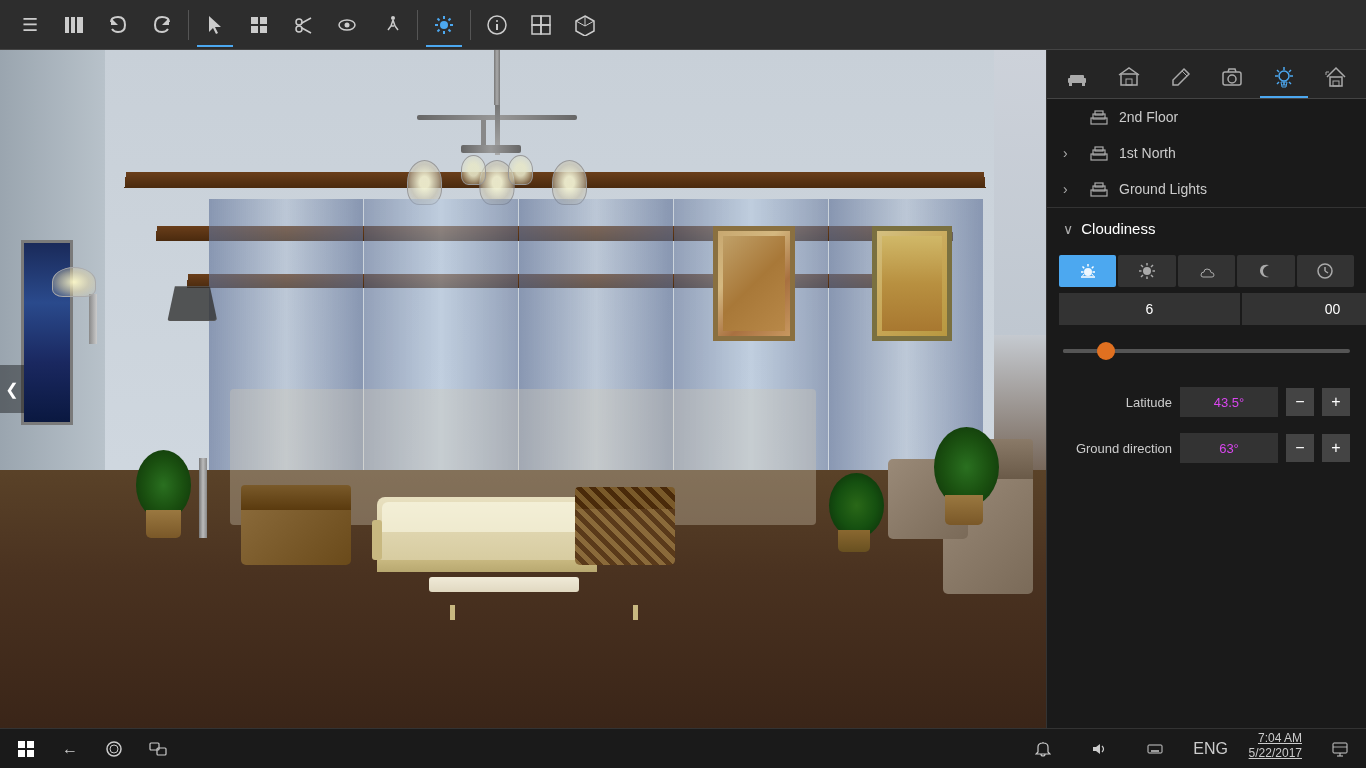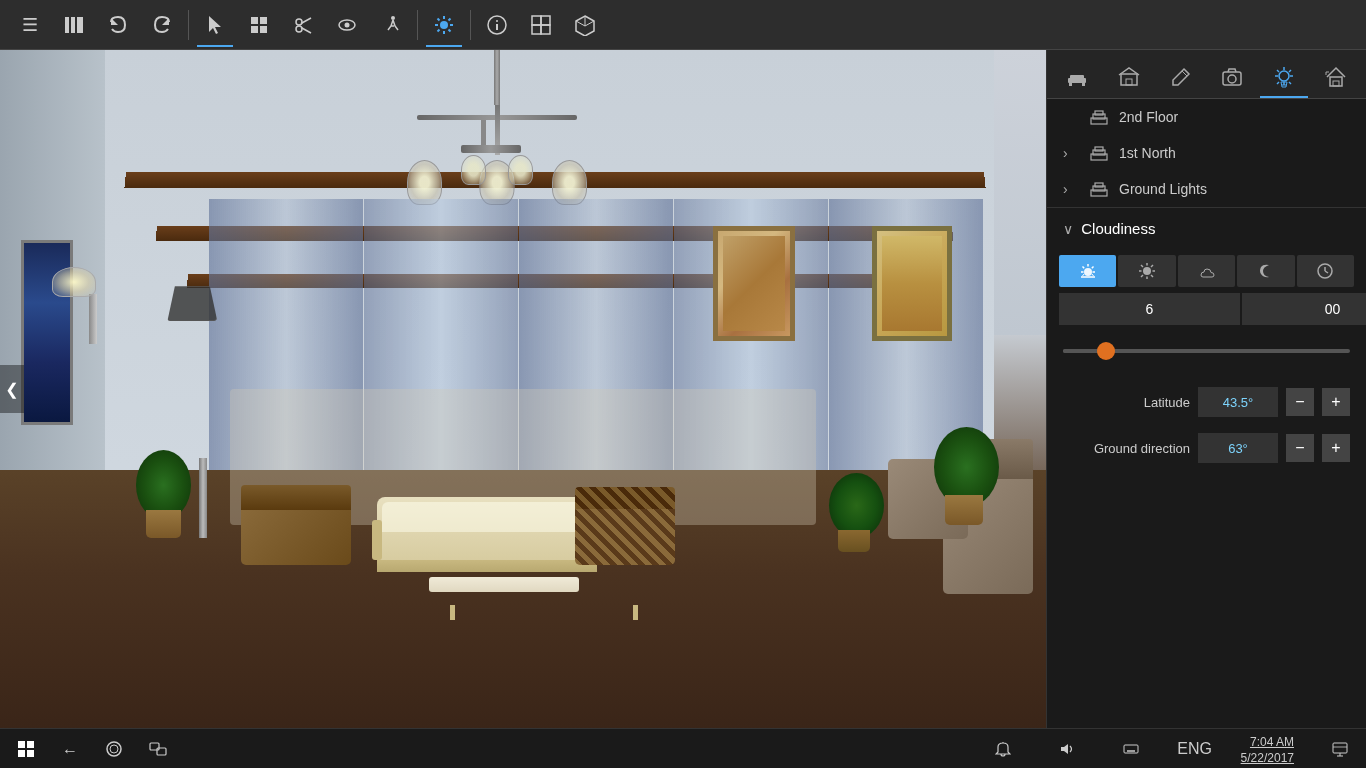--- a/index.html
+++ b/index.html
@@ -232,25 +232,25 @@
       padding: 8px 16px;
       gap: 8px;
     }
     .number-input-label {
       color: #ccc;
       font-size: 13px;
       flex: 1;
       text-align: right;
     }
     .number-input-field {
-      width: 80px;
+      width: 98px;
       height: 30px;
       background: #333;
       border: none;
-      color: #7dd3fc;
+      color: #d946ef;
       text-align: center;
       font-size: 13px;
       outline: none;
     }
     .number-btn {
       width: 28px;
       height: 28px;
       background: #444;
       border: none;
       color: #fff;
@@ -278,22 +278,22 @@
       display: flex;
       align-items: center;
       justify-content: center;
       color: #ccc;
       font-size: 16px;
       cursor: pointer;
     }
     .taskbar-right {
       margin-left: auto;
       display: flex;
-      align-items: flex-end;
-      gap: 28px;
+      align-items: flex-start;
+      gap: 20px;
       color: #ccc;
       font-size: 12px;
     }
     .taskbar-time {
       text-align: right;
       line-height: 1.3;
       text-decoration: underline;
     }
     .win-start-btn {
       width: 36px;

